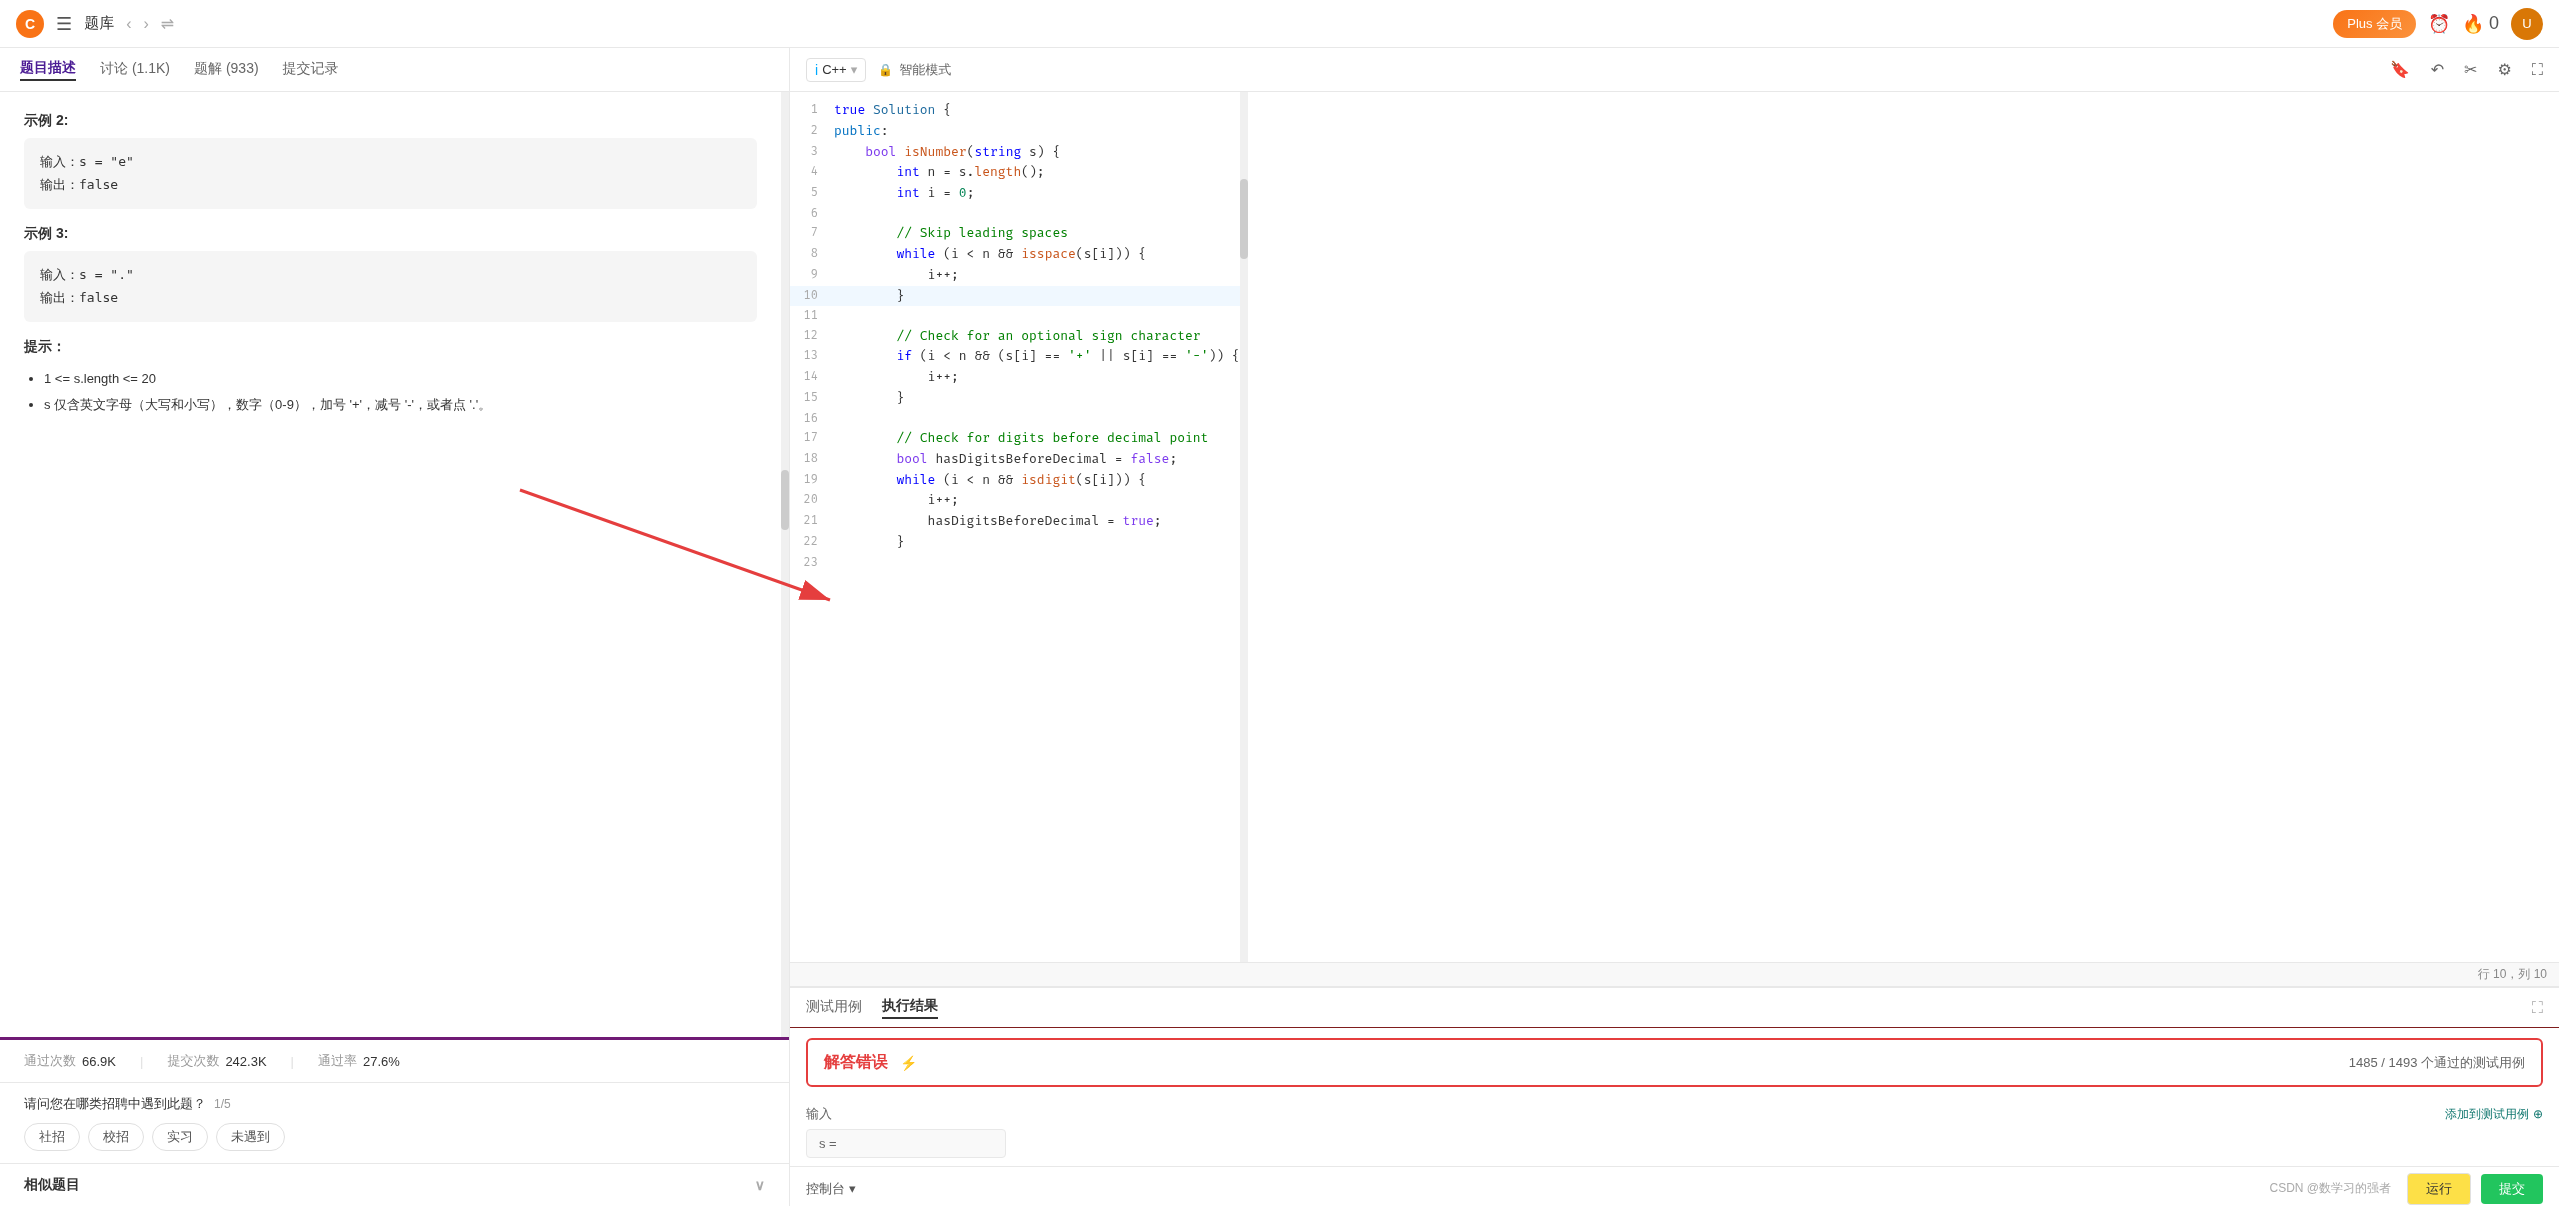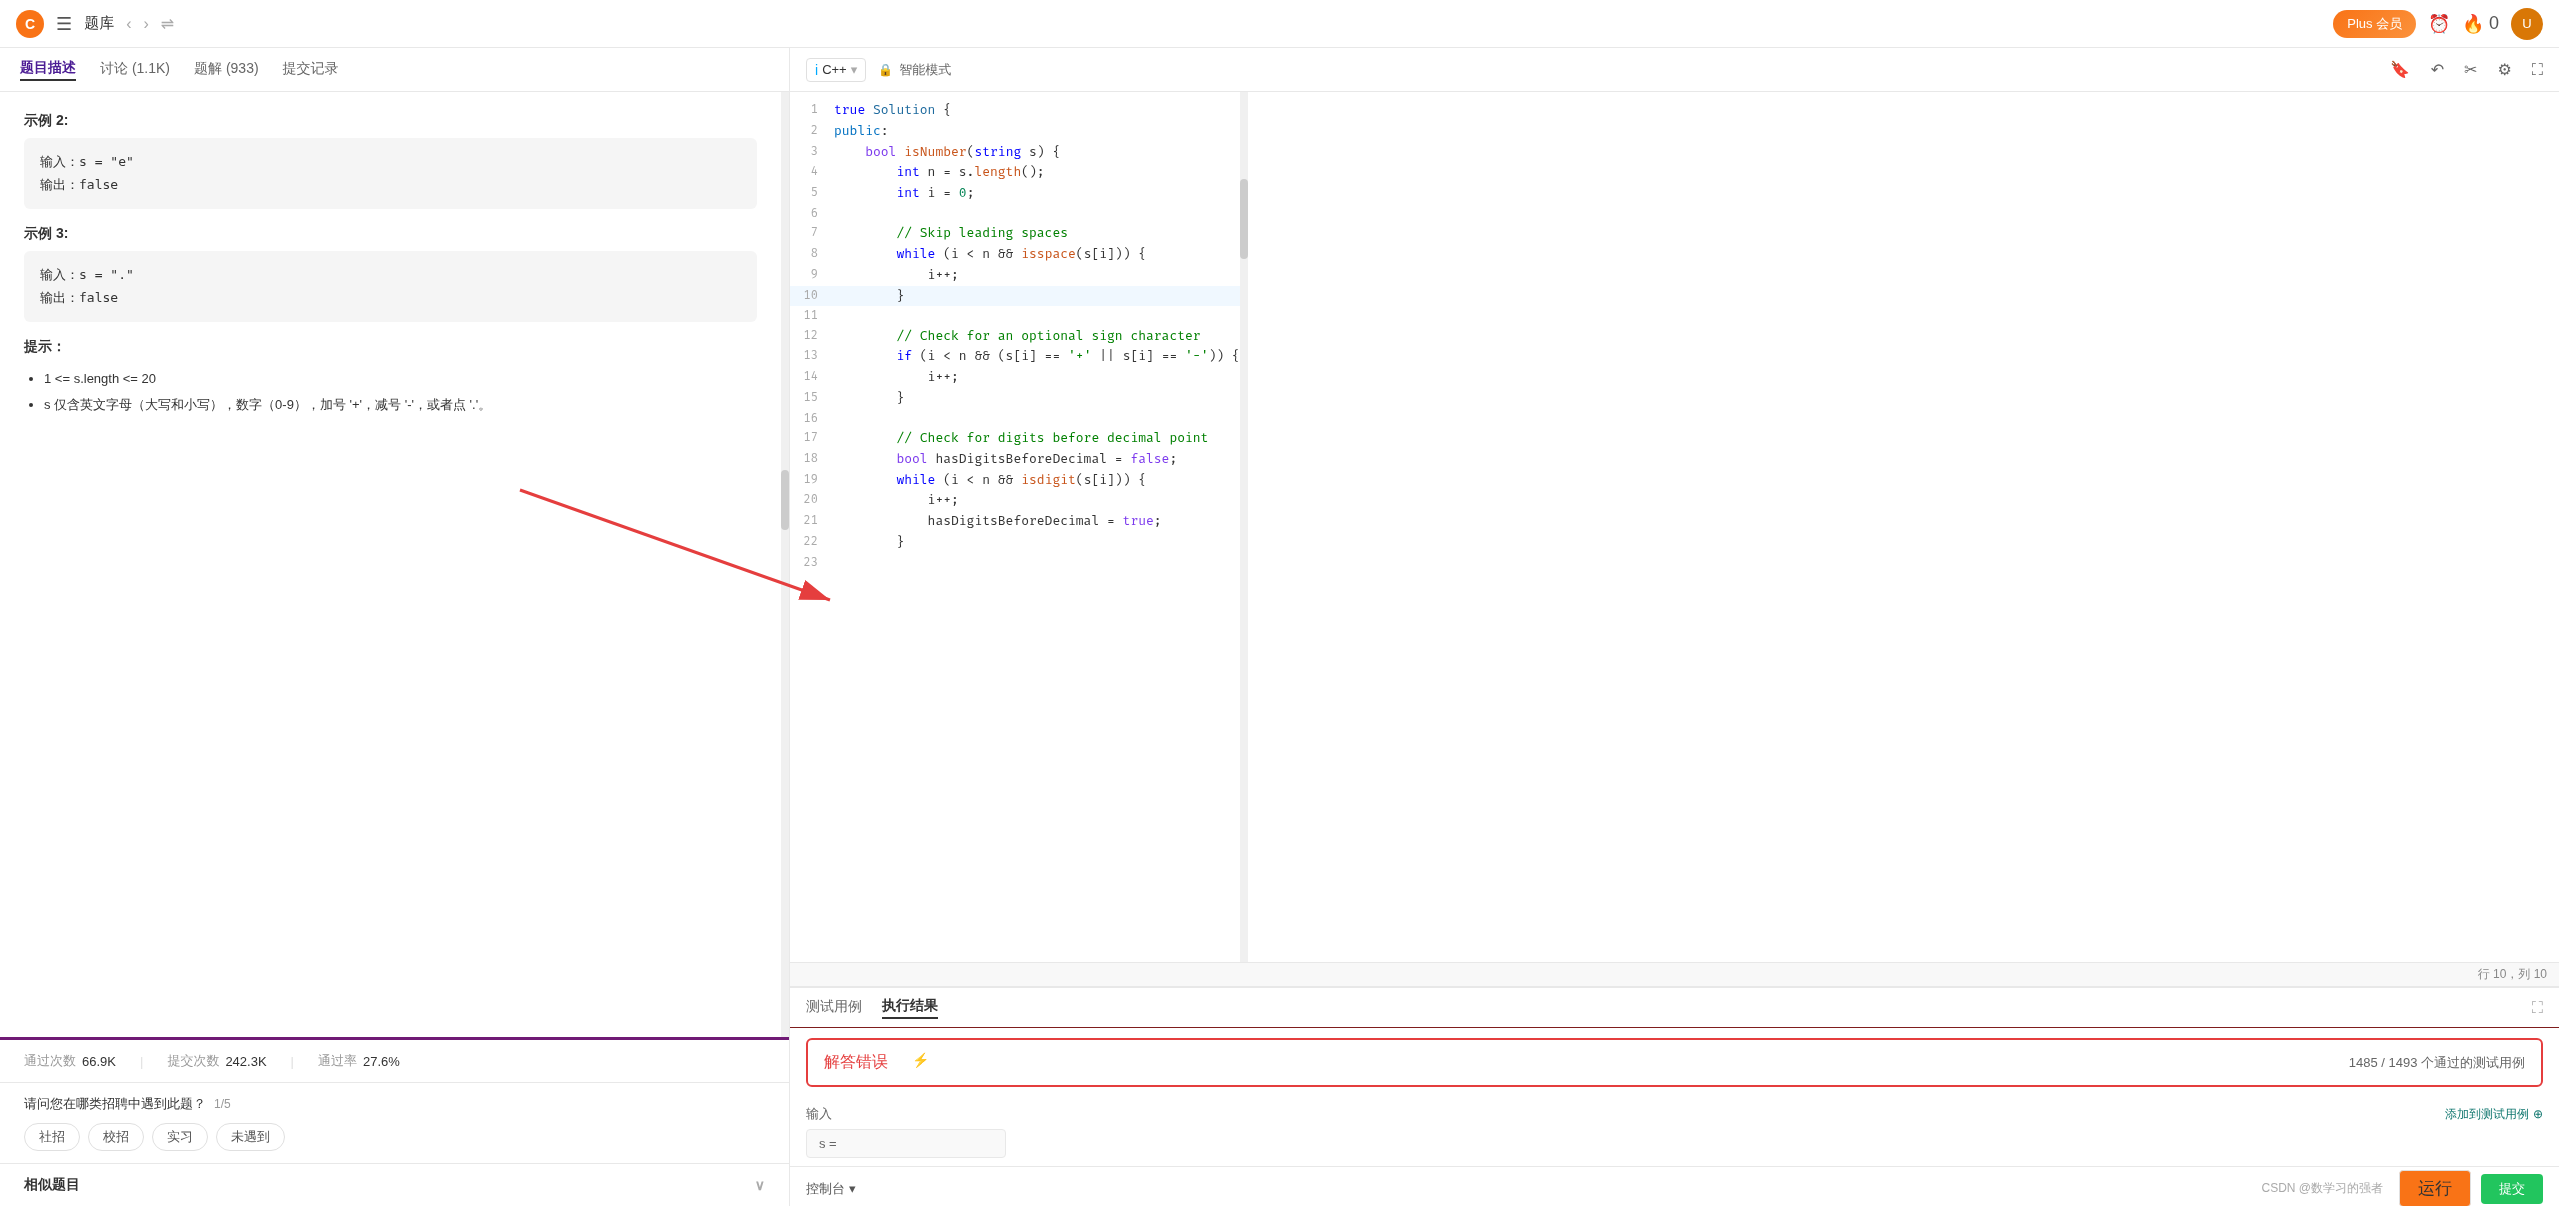--- a/index.html
+++ b/index.html
@@ -91,34 +91,34 @@
     
     .bottom-panel { height: 220px; border-top: 2px solid #e8e8e8; display: flex; flex-direction: column; flex-shrink: 0; }
     .bottom-tabs { display: flex; align-items: center; height: 40px; border-bottom: 1px solid #7f1d1d; padding: 0 16px; gap: 20px; flex-shrink: 0; }
     .bottom-tab { font-size: 14px; color: #666; cursor: pointer; padding-bottom: 2px; }
     .bottom-tab.active { color: #333; font-weight: 600; border-bottom: 2px solid #333; }
     .bottom-tab-spacer { flex: 1; }
     .fullscreen-btn { color: #aaa; cursor: pointer; font-size: 16px; }
 
     
     .error-result { padding: 12px 16px; border: 2px solid #e53e3e; border-radius: 6px; margin: 10px 16px; display: flex; align-items: center; justify-content: space-between; }
-    .error-title { color: #e53e3e; font-size: 16px; font-weight: 400; display: flex; gap: 24px; }
+    .error-title { color: #e53e3e; font-size: 16px; font-weight: 700; display: flex; align-items: center; gap: 12px; }
     .error-stats { font-size: 13px; color: #666; }
 
     
     .input-section { padding: 8px 16px; }
     .input-label { font-size: 13px; color: #666; margin-bottom: 6px; display: flex; align-items: center; justify-content: space-between; }
     .add-test-btn { display: flex; align-items: center; gap: 4px; font-size: 12px; color: #0f766e; cursor: pointer; margin-left: 40px; }
     .input-field { border: 1px solid #e8e8e8; border-radius: 4px; padding: 6px 12px; font-size: 13px; color: #666; width: 200px; background: #f9f9f9; }
 
     
     .bottom-toolbar { display: flex; align-items: center; height: 44px; border-top: 1px solid #e8e8e8; padding: 0 16px; margin-top: auto; flex-shrink: 0; }
     .console-btn { display: flex; align-items: center; gap: 4px; font-size: 13px; color: #555; cursor: pointer; }
     .toolbar-spacer { flex: 1; }
-    .run-btn { border: 1px solid #e0e0e0; background: #f97316; color: #333; border-radius: 4px; padding: 6px 18px; font-size: 17px; cursor: pointer; margin-right: 10px; }
+    .run-btn { border: 1px solid #e0e0e0; background: #fde047; color: #333; border-radius: 4px; padding: 6px 18px; font-size: 13px; cursor: pointer; margin-right: 10px; }
     .submit-btn { background: #22c55e; color: #fff; border: none; border-radius: 4px; padding: 6px 18px; font-size: 13px; cursor: pointer; font-weight: 500; }
 
     
     .problem-content::-webkit-scrollbar { width: 6px; }
     .problem-content::-webkit-scrollbar-track { background: transparent; }
     .problem-content::-webkit-scrollbar-thumb { background: #ddd; border-radius: 3px; }
 
     .left-scroll-bar { width: 8px; background: #f0f0f0; position: relative; flex-shrink: 0; }
     .left-scroll-thumb { width: 100%; background: #ccc; border-radius: 4px; height: 60px; position: absolute; top: 40%; }
 

